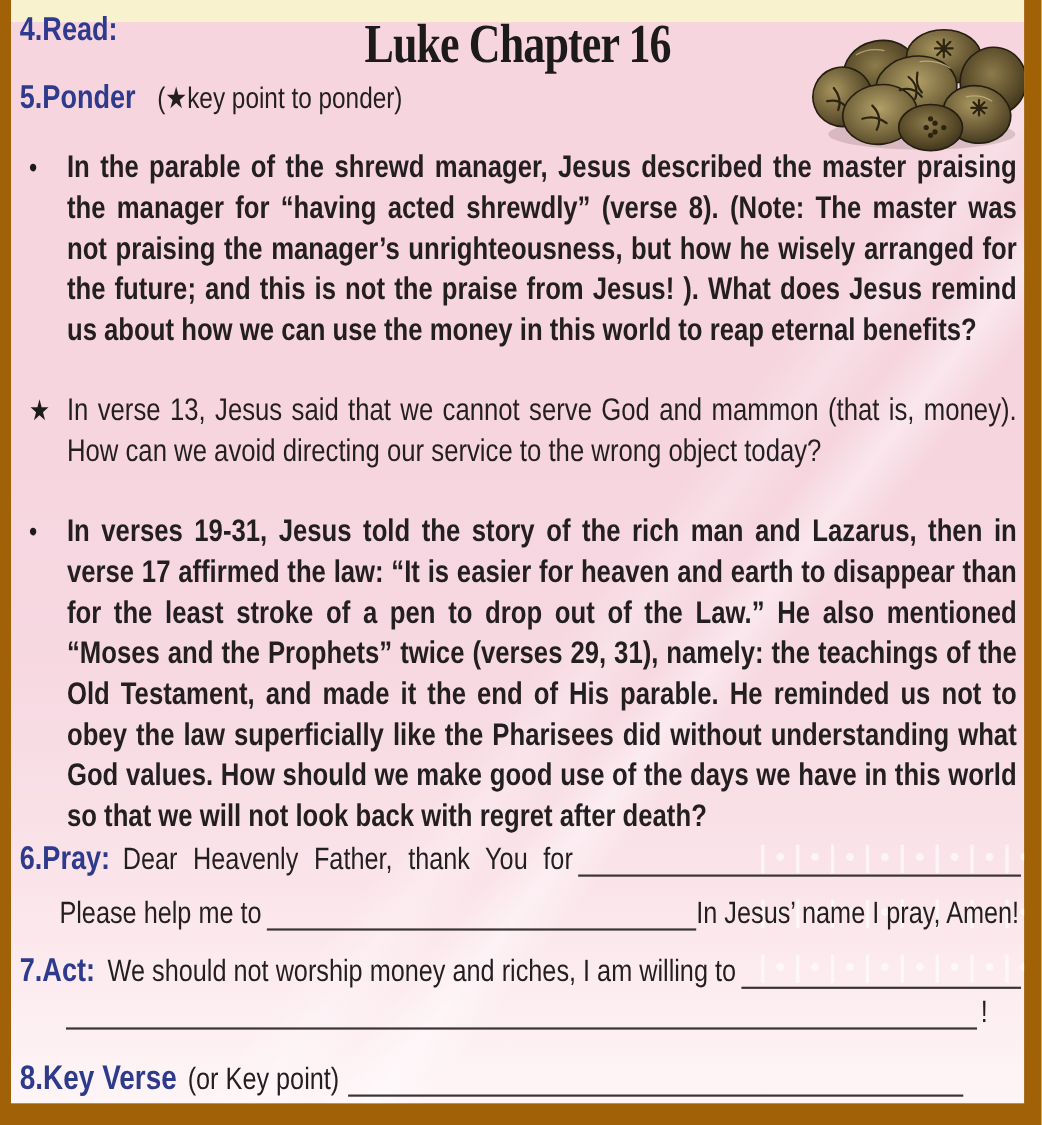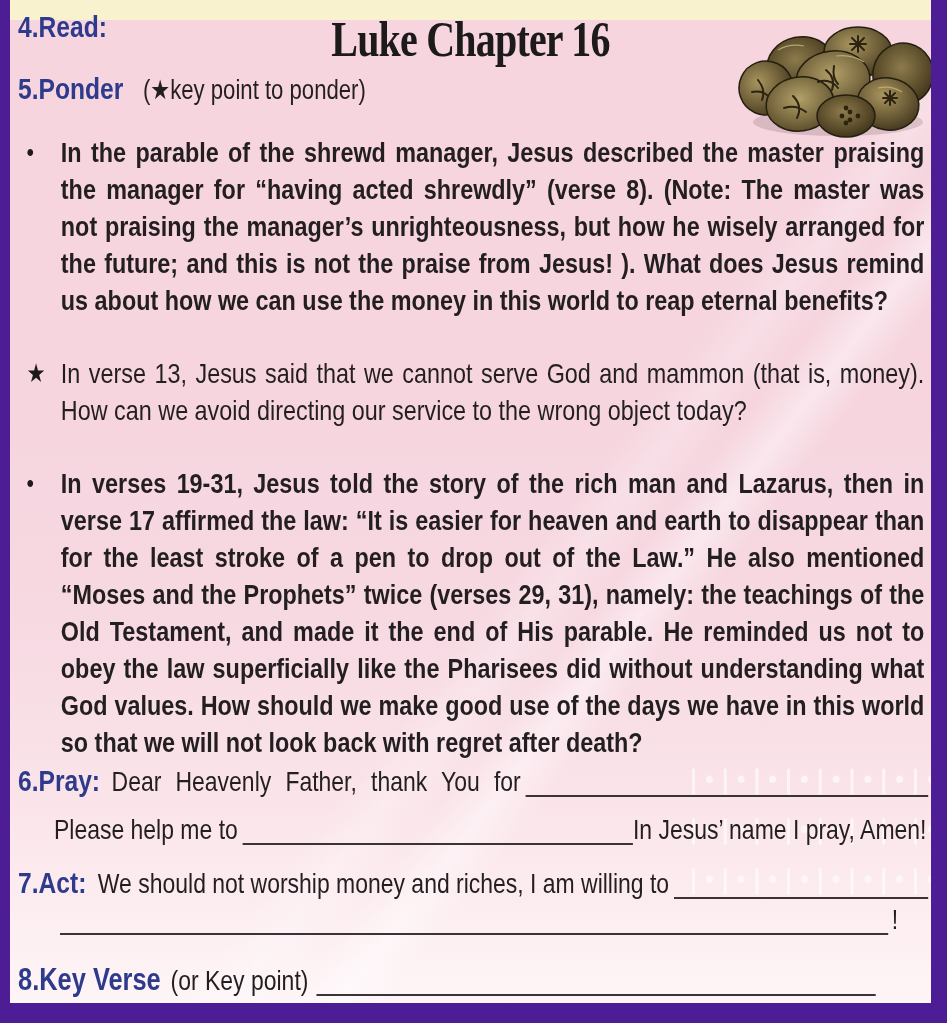--- a/index.html
+++ b/index.html
@@ -1,16 +1,16 @@
 <!DOCTYPE html>
 <html><head>
 <meta charset="utf-8">
 <style>
   html,body{margin:0;padding:0;background:#ffffff;}
-  .page{position:relative;width:947px;height:1023px;background:#4c1d95;overflow:hidden;
+  .page{position:relative;width:947px;height:1023px;background:#a16207;overflow:hidden;
         font-family:"Liberation Sans",sans-serif;color:#231f20;}
   .content{position:absolute;left:10px;top:0;width:921px;height:1003px;overflow:hidden;
         background:linear-gradient(180deg,#f6d5df 0%,#f6d5df 42%,#f7d9e2 62%,#fae4ea 80%,#fdf0f3 94%,#fef5f7 100%);}
   .cream{position:absolute;left:0;top:0;width:100%;height:20px;background:#f8f2cf;}
   .stripe{position:absolute;width:80px;height:1500px;transform:rotate(38deg);transform-origin:50% 50%;
         background:linear-gradient(90deg,rgba(255,255,255,0) 0%,rgba(255,255,255,.42) 50%,rgba(255,255,255,0) 100%);pointer-events:none;}
   #stripe1{left:625px;top:-180px;}
   #stripe2{left:470px;top:-120px;opacity:.55;}
   .navy{color:#2e3a8c;font-weight:bold;}
   .cond{transform:scaleX(0.82);transform-origin:0 0;}

